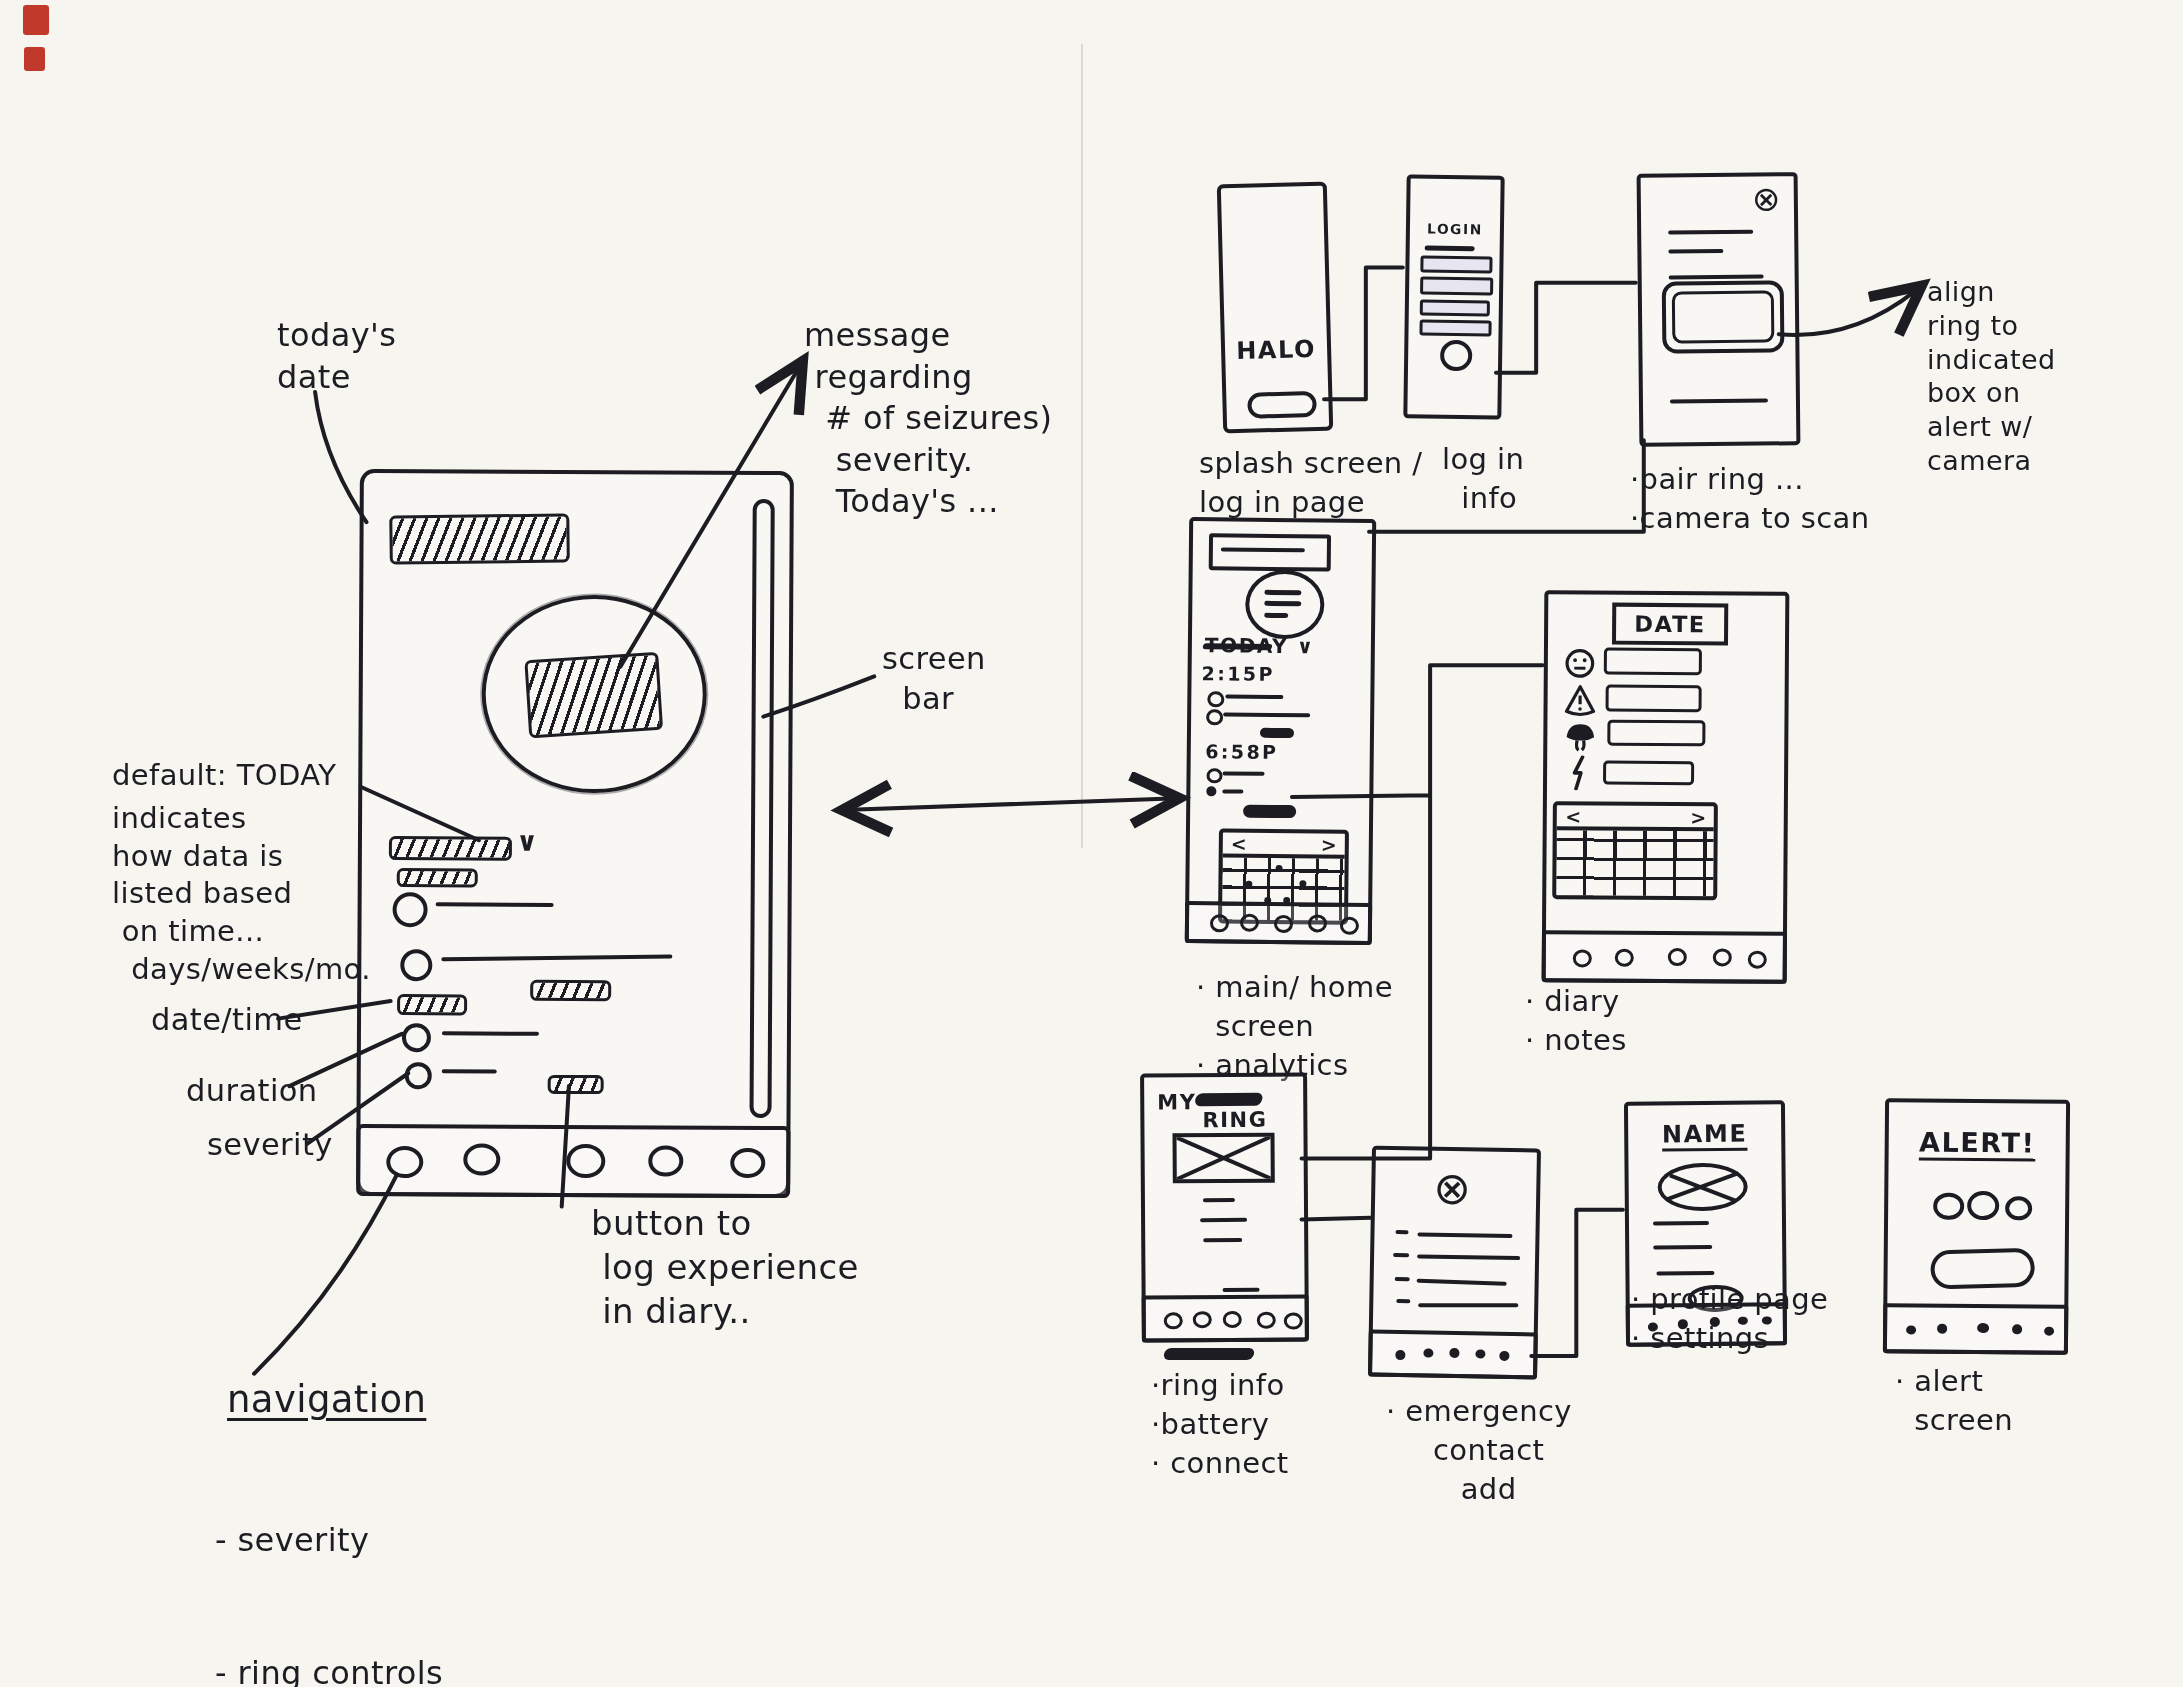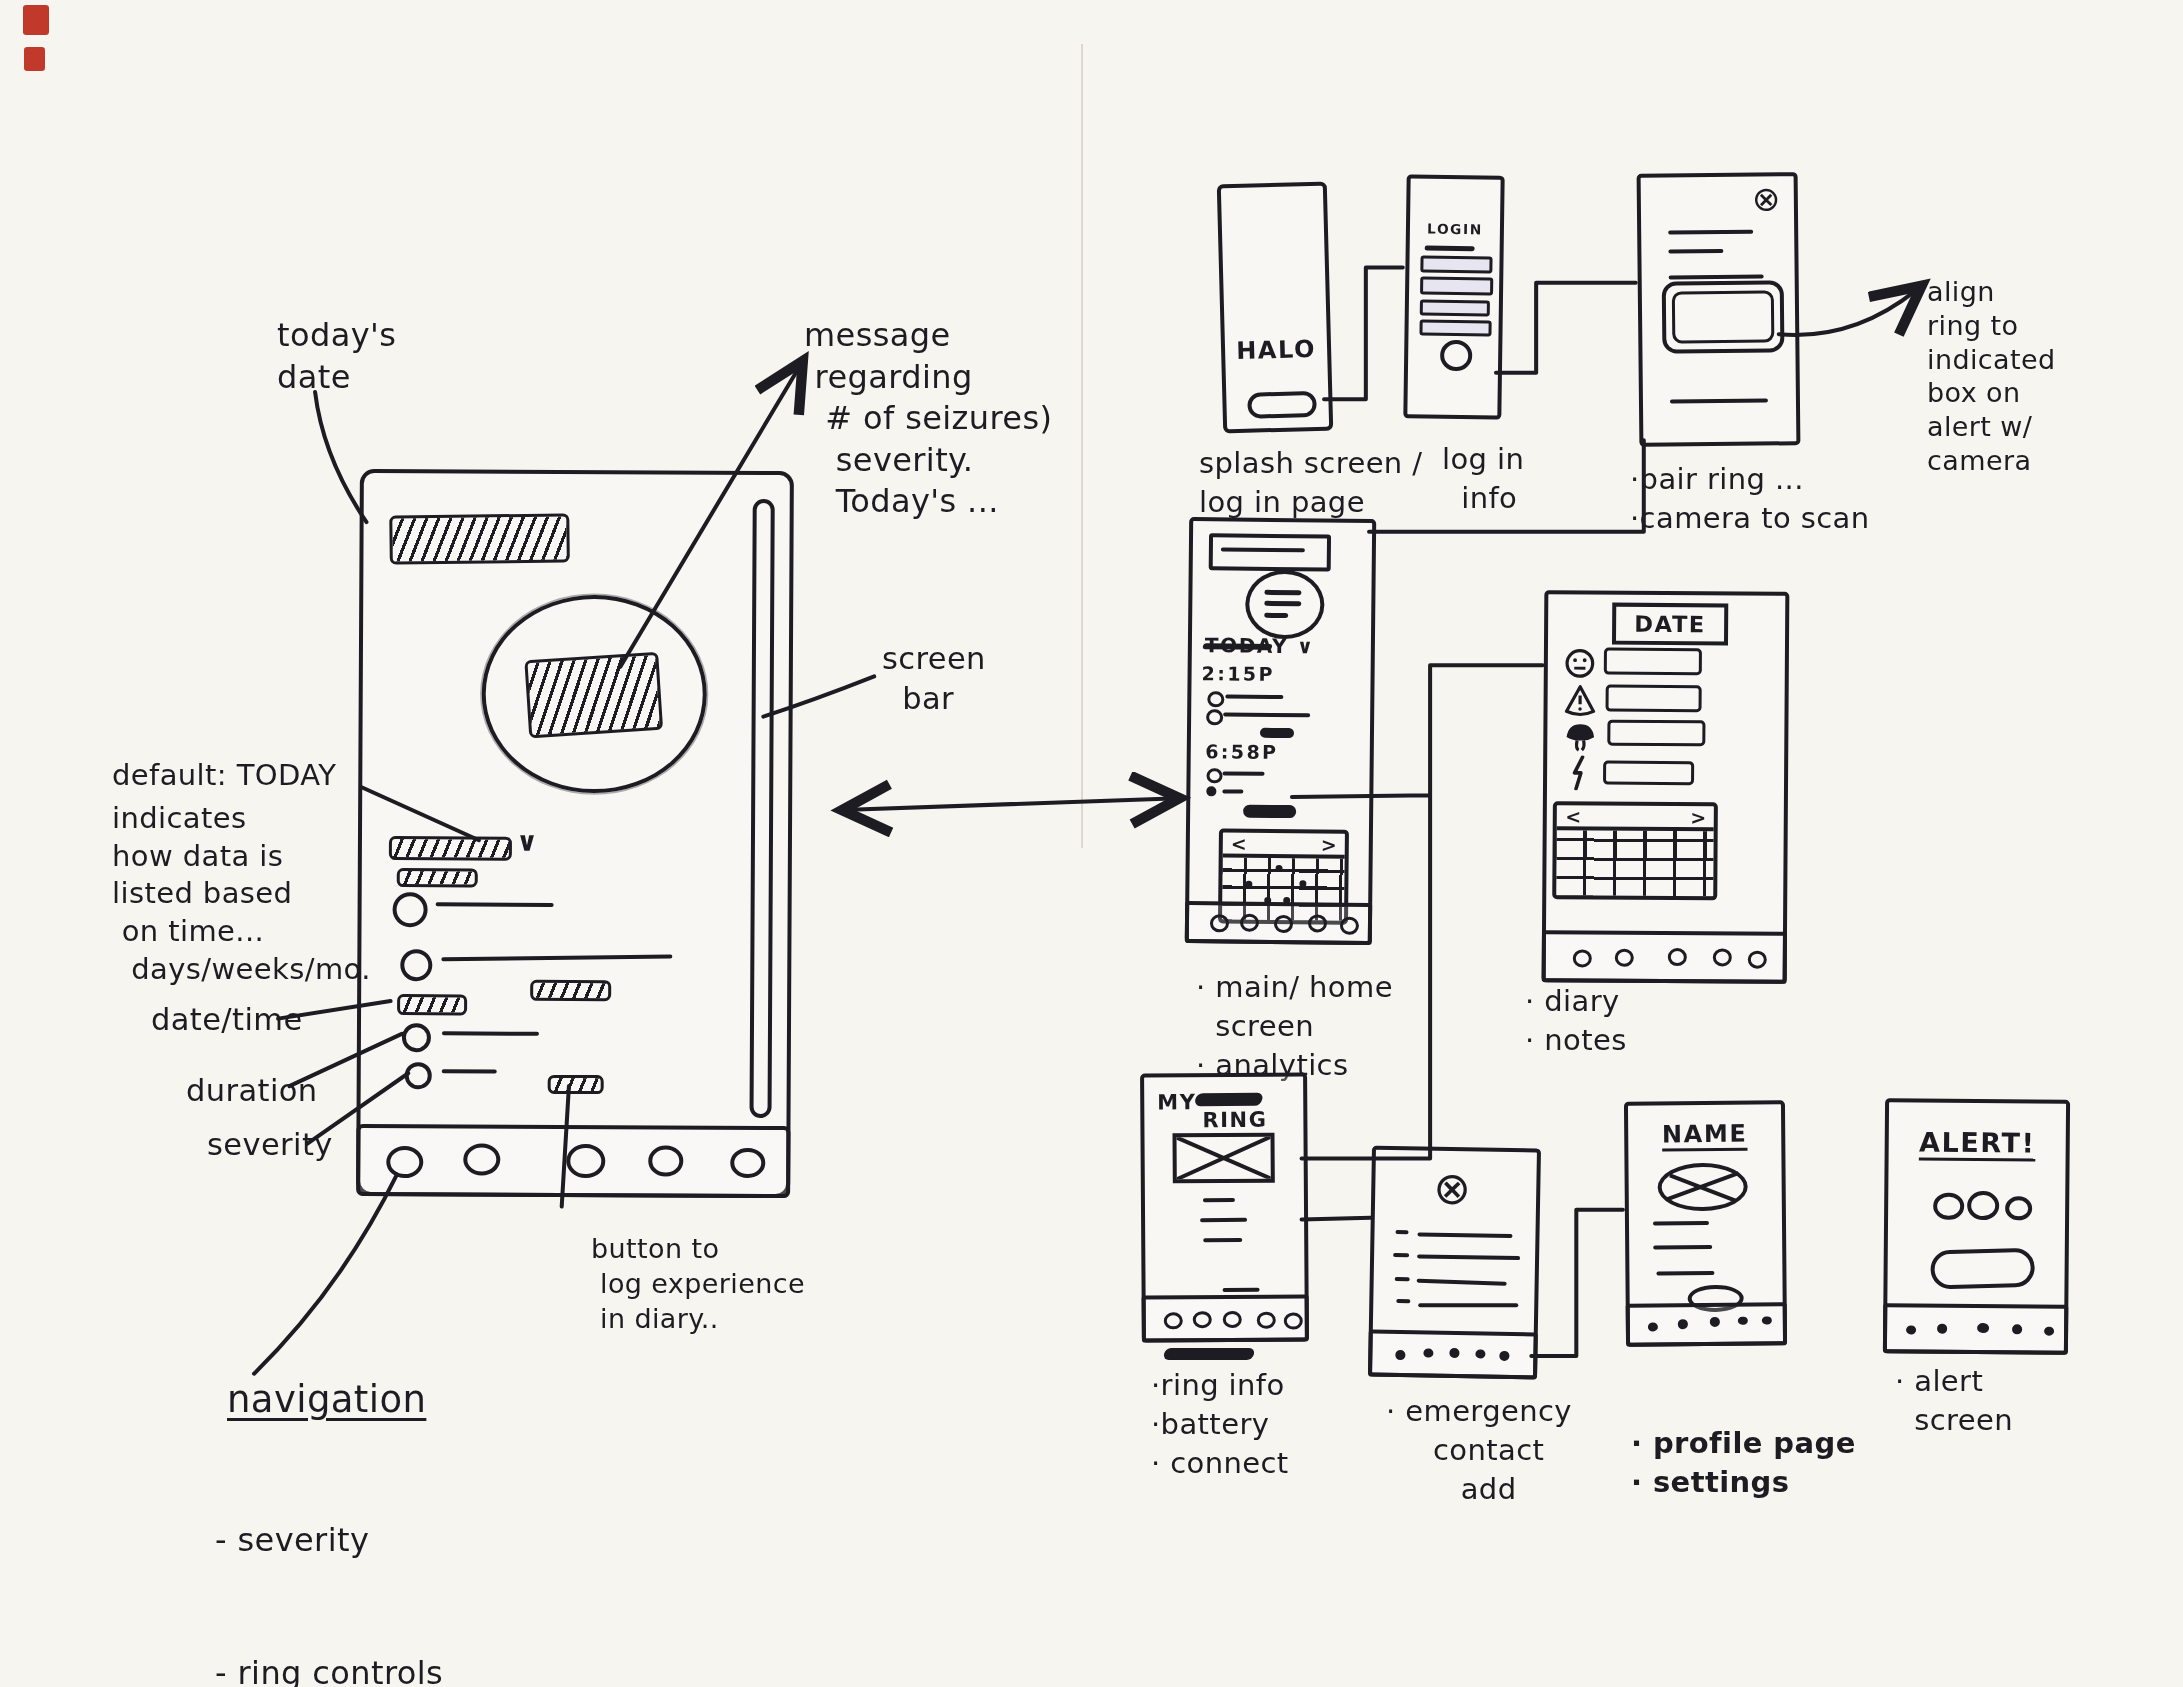--- a/index.html
+++ b/index.html
@@ -82,21 +82,21 @@
   bar</div>
   <div class="ann" style="left:112px;top:757px;font-size:29px;">default: TODAY</div>
   <div class="ann" style="left:112px;top:800px;font-size:29px;">indicates
 how data is
 listed based
  on time...
   days/weeks/mo.</div>
   <div class="ann" style="left:151px;top:1000px;">date/time</div>
   <div class="ann" style="left:186px;top:1071px;">duration</div>
   <div class="ann" style="left:207px;top:1125px;">severity</div>
-  <div class="ann" style="left:591px;top:1201px;font-size:27px;margin-top:30px;">button to
+  <div class="ann" style="left:591px;top:1201px;font-size:34px;">button to
  log experience
  in diary..</div>
 
   <div class="ann underline" style="left:227px;top:1376px;font-size:37px;">navigation</div>
   <div class="ann" style="left:215px;top:1437px;font-size:32px;">
     <div><span>-</span> <span>severity</span></div>
     <div style="margin-top:8px;"><span>-</span> <span>ring controls</span></div>
     
     
     
@@ -300,21 +300,21 @@
     <div class="hl" style="left:26.5px;top:166px;width:58px;"></div>
     <div class="oval" style="left:58px;top:180px;width:48px;height:19px;"></div>
     <div class="band" style="height:35px;">
       <div class="dotf" style="left:17.7px;top:14.5px;width:10.4px;height:9.6px;"></div>
       <div class="dotf" style="left:48px;top:12px;width:10.4px;height:9.6px;"></div>
       <div class="dotf" style="left:80px;top:10.4px;width:10.4px;height:9.6px;"></div>
       <div class="dotf" style="left:108px;top:9.6px;width:9.6px;height:8.8px;"></div>
       <div class="dotf" style="left:132px;top:9.6px;width:9.6px;height:8.8px;"></div>
     </div>
   </div>
-  <div class="cap" style="left:1631px;top:1424px;font-weight:bold;">· profile page
+  <div class="cap" style="left:1631px;top:1280px;">· profile page
 · settings</div>
 
   <div class="box" style="left:1884px;top:1099px;width:177px;height:247px;border-radius:4.8px;transform:rotate(.5deg);">
     <div class="abs marker underline" style="left:0;right:0;top:24px;text-align:center;font-size:27px;">ALERT!</div>
     <div class="circ" style="left:45px;top:90px;width:22.5px;height:19px;"></div>
     <div class="circ" style="left:79px;top:88px;width:24px;height:21px;"></div>
     <div class="circ" style="left:117px;top:93px;width:19px;height:16px;"></div>
     <div class="oval" style="left:43px;top:146px;width:96px;height:30.5px;border-radius:803px;transform:rotate(-2deg);"></div>
     <div class="band" style="height:42px;">
       <div class="dotf" style="left:19px;top:17.7px;width:10.4px;height:9.6px;"></div>

